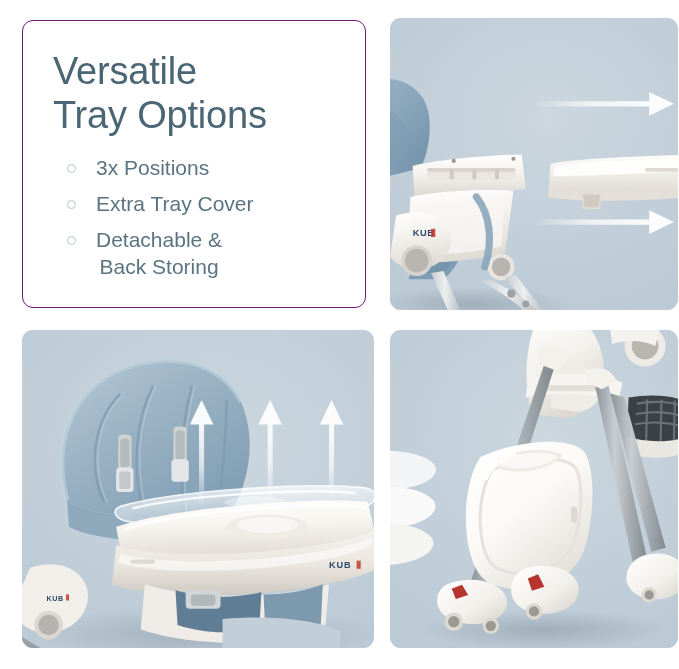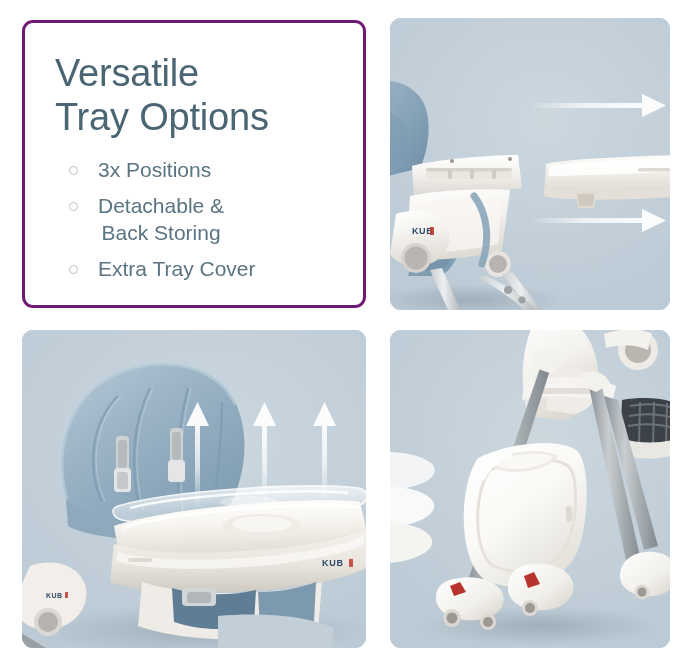--- a/index.html
+++ b/index.html
@@ -24,21 +24,21 @@
 
   
   .text-card {
     position: absolute;
     left: 22px;
     top: 20px;
     width: 344px;
     height: 288px;
     box-sizing: border-box;
     background: #ffffff;
-    border: 3px solid #701a75;
+    border: 1px solid #701a75;
     border-radius: 11px;
     padding: 28px 26px 20px 30px;
   }
   .headline {
     color: #4a6573;
     font-size: 38px;
     line-height: 1.16;
     font-weight: 300;
     letter-spacing: -0.2px;
     margin: 0 0 6px 0;
@@ -71,20 +71,21 @@
   .feature-text {
     white-space: pre-line;
   }
 
   
   .photo-panel {
     position: absolute;
     border-radius: 11px;
     overflow: hidden;
     background: #c6d3dc;
+    padding-left: 8px;
   }
   #panel-detach { left: 390px; top: 18px;  width: 280px; height: 292px; }
   #panel-cover  { left: 22px;  top: 330px; width: 344px; height: 318px; }
   #panel-store  { left: 390px; top: 330px; width: 280px; height: 318px; }
 
   .panel-bg {
     position: absolute;
     inset: 0;
     background:
       radial-gradient(ellipse 80% 70% at 55% 35%, #ccd7de 0%, #c3d0da 55%, #bccad5 100%);
@@ -113,26 +114,26 @@
     <h1 class="headline">Versatile
 Tray Options</h1>
 
     <ul class="feature-list">
       <li class="feature-item">
         <span class="bullet-marker"></span>
         <span class="feature-text">3x Positions</span>
       </li>
       <li class="feature-item">
         <span class="bullet-marker"></span>
-        <span class="feature-text">Detachable &amp;
-Back Storing</span>
+        <span class="feature-text">Extra Tray Cover</span>
       </li>
       <li class="feature-item">
         <span class="bullet-marker"></span>
-        <span class="feature-text">Extra Tray Cover</span>
+        <span class="feature-text">Detachable &amp;
+Back Storing</span>
       </li>
     </ul>
   </div>
 
   <div class="photo-panel" id="panel-detach">
     <div class="panel-bg"></div>
     <svg class="panel-svg" viewBox="0 0 280 292" preserveAspectRatio="xMidYMid slice">
       <defs>
         <linearGradient id="d-seat" x1="0" y1="0" x2="1" y2="1">
           <stop offset="0%" stop-color="#9fb7c8"></stop>

